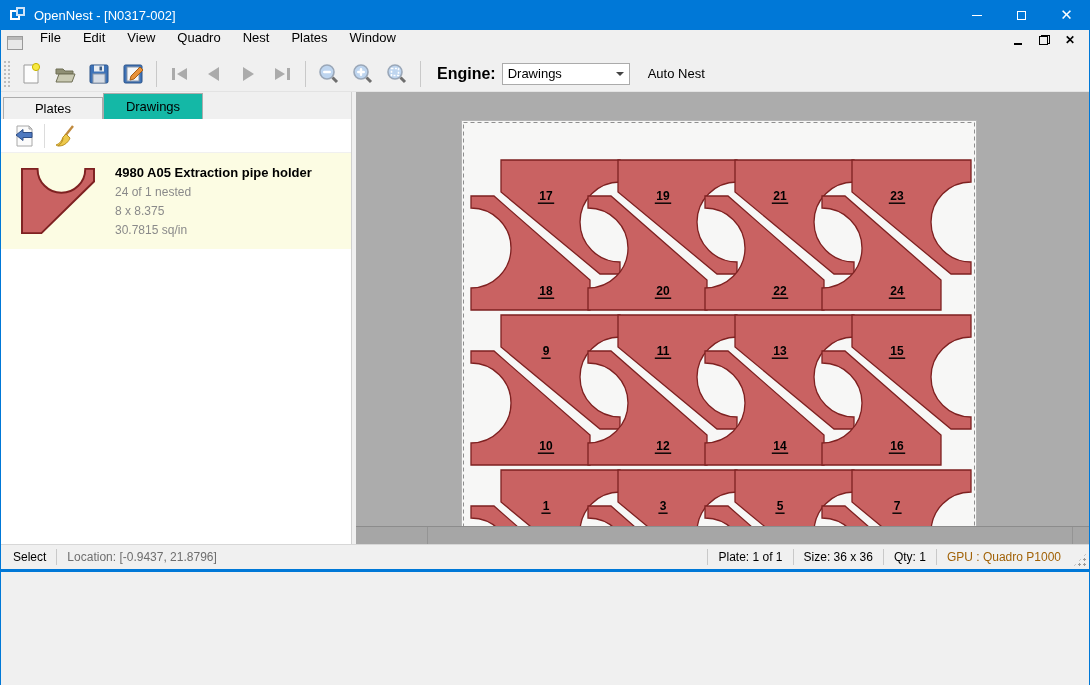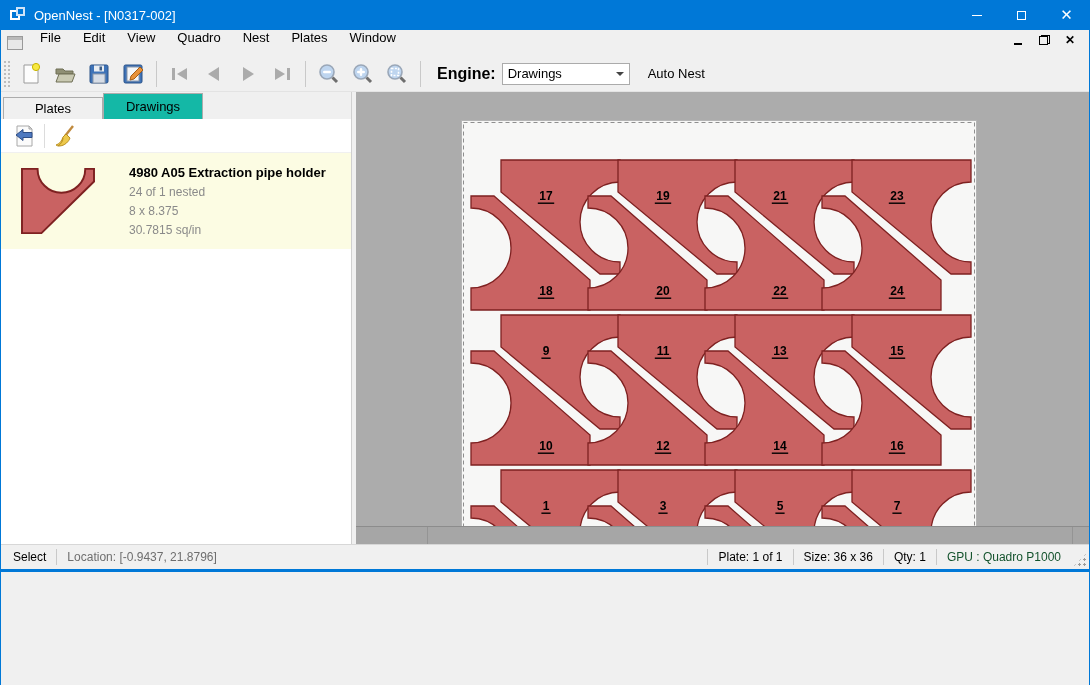--- a/index.html
+++ b/index.html
@@ -54,21 +54,21 @@
   .tab { width:100px; text-align:center; font-size:13px; border:1px solid #ACACAC; border-bottom:none;
          background:#F0F0F0; height:22px; line-height:22px; }
   .tab.active { background:#14b8a6; height:26px; line-height:26px; position:relative; z-index:2; }
 
   .panel-toolbar { height:34px; background:#fff; display:flex; align-items:center; padding-left:8px; border-bottom:1px solid #F0F0F0; }
   .pbtn { width:30px; height:28px; display:flex; align-items:center; justify-content:center; }
   .psep { width:1px; height:24px; background:#DCDCDC; margin:0 5px; }
 
   .drawing-item { background:#FCFCE3; display:flex; padding:10px 8px 12px 16px; }
   .thumb { width:82px; height:72px; flex:0 0 auto; margin-top:2px; }
-  .item-text { margin-left:30px; }
+  .item-text { margin-left:16px; }
   .item-title { font-size:13px; font-weight:bold; color:#000; margin-top:2px; }
   .item-sub { font-size:12px; color:#8A8A8A; margin-top:5px; }
 
   
   .canvas { flex:1; position:relative; background:#ACACAC; overflow:hidden; }
   .plate { position:absolute; left:105px; top:28px; width:516px; height:512px; }
   .hscroll { position:absolute; left:0; right:0; bottom:0; height:18px; background:#A6A6A6; border-top:1px solid #8C8C8C; }
   .hscroll .thumb-div { position:absolute; left:71px; top:0; bottom:0; width:1px; background:#949494; }
   .hscroll .corner { position:absolute; right:0; top:0; bottom:0; width:17px; border-left:1px solid #949494; background:#A6A6A6; }
 
@@ -407,17 +407,17 @@
     <div class="sb-sep"></div>
     <div class="sb-item sb-loc">Location: [-0.9437, 21.8796]</div>
     <div class="spacer"></div>
     <div class="sb-sep"></div>
     <div class="sb-item">Plate: 1 of 1</div>
     <div class="sb-sep"></div>
     <div class="sb-item">Size: 36 x 36</div>
     <div class="sb-sep"></div>
     <div class="sb-item">Qty: 1</div>
     <div class="sb-sep"></div>
-    <div class="sb-item sb-gpu" id="gpu-field" style="color: #14532d;">GPU : Quadro P1000</div>
+    <div class="sb-item sb-gpu" id="gpu-field" style="color: #a16207;">GPU : Quadro P1000</div>
     <div class="sb-grip"></div>
   </div>
   <div class="blue-bottom"></div>
 </div>
 
 </body></html>

